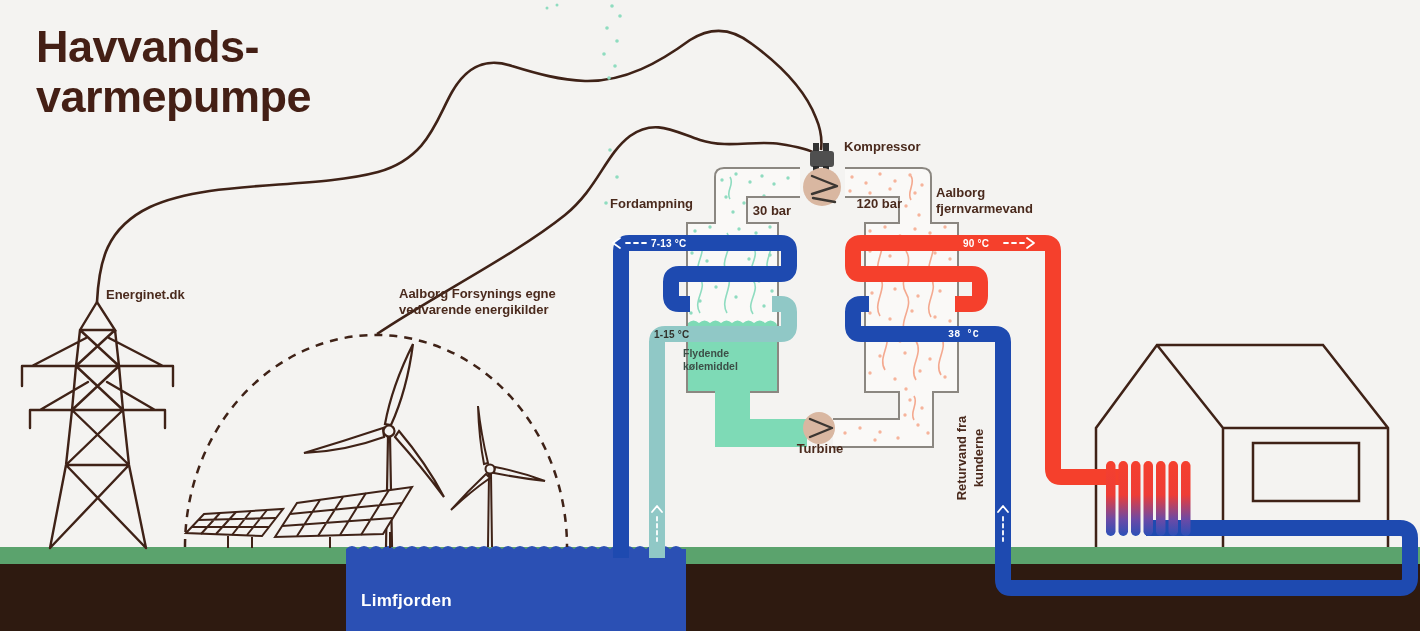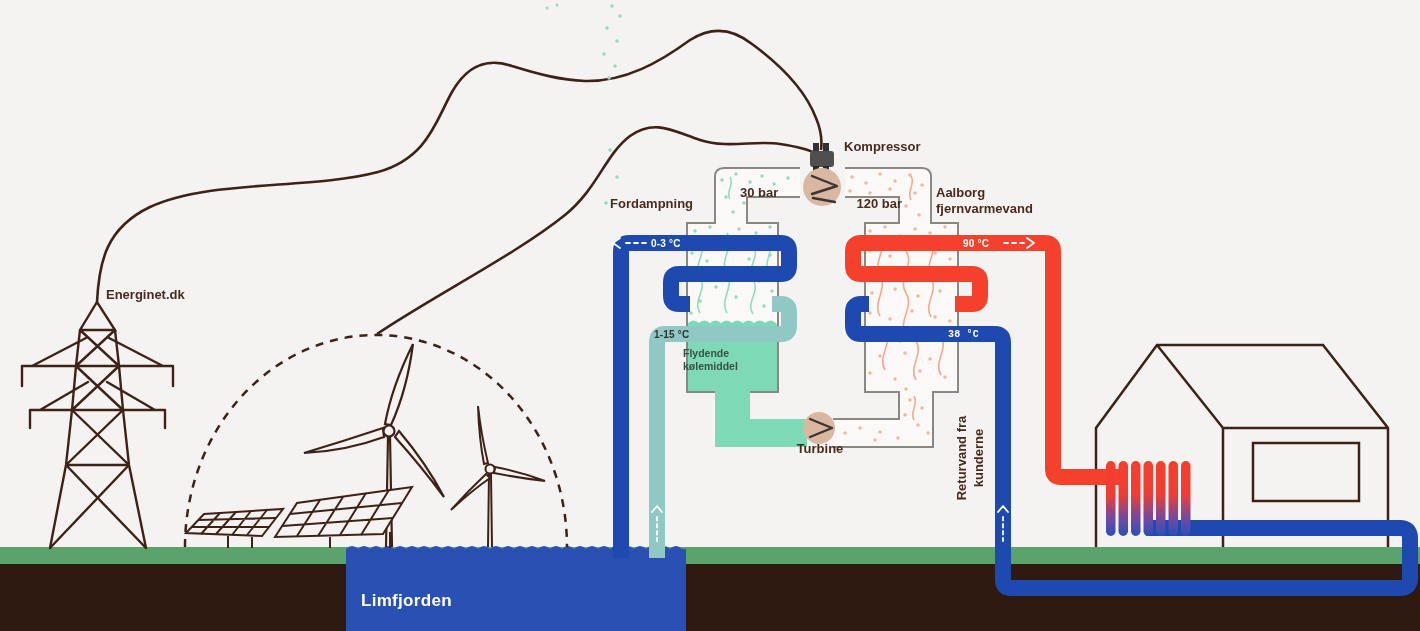--- a/index.html
+++ b/index.html
@@ -278,50 +278,58 @@
         <circle cx="615" cy="66" r="1.8"></circle>
     <circle cx="609" cy="78" r="1.8"></circle>
         <circle cx="547" cy="8" r="1.5"></circle>
         <circle cx="557" cy="5" r="1.5"></circle>
     <circle cx="610" cy="150" r="1.8"></circle>
         <circle cx="617" cy="177" r="1.8"></circle>
         <circle cx="606" cy="203" r="1.8"></circle>
   </g>
 </svg>
 
+<div class="title">
+  <div>Havvands-</div>
+  <div>varmepumpe</div>
+</div>
 
 <div class="lbl small-lbl" style="left:106px;top:288px;">Energinet.dk</div>
 
+<div class="lbl small-lbl" style="left:399px;top:286px;line-height:16px;">
+  <div>Aalborg Forsynings egne</div>
+  <div>vedvarende energikilder</div>
+</div>
 
 <div class="lbl small-lbl" style="left:844px;top:140px;">Kompressor</div>
 
 <div class="lbl small-lbl" style="left:610px;top:197px;">Fordampning</div>
 
-<div class="lbl small-lbl" style="left:740px;top:186px;width:64px;text-align:left;">30 bar</div>
+<div class="lbl small-lbl" style="left:740px;top:204px;width:64px;text-align:center;">30 bar</div>
 
 <div class="lbl small-lbl" style="left:836px;top:197px;width:66px;text-align:right;">120 bar</div>
 
 <div class="lbl small-lbl" style="left:936px;top:185px;line-height:16px;">
   <div>Aalborg</div>
   <div>fjernvarmevand</div>
 </div>
 
 <div class="liquid-lbl">
   <div>Flydende</div>
   <div>kølemiddel</div>
 </div>
 
 <div class="lbl small-lbl" style="left:782px;top:442px;width:76px;text-align:center;">Turbine</div>
 
 <div class="rot">
   <div>Returvand fra</div>
   <div>kunderne</div>
 </div>
 
-<div class="ptemp" style="left:651px;top:236px;">0-3 °C</div>
+<div class="ptemp" style="left:651px;top:236px;">7-13 °C</div>
 
 <div class="ptemp ptemp-dark" style="left:654px;top:327px;">1-15 °C</div>
 
 <div class="ptemp" style="left:963px;top:236px;">90 °C</div>
 
 <div class="ptemp" style="left:948px;top:327px;width:42px;text-align:left;font-family:Liberation Mono, monospace;">38 °C</div>
 
 <div class="water-lbl">Limfjorden</div>
 
 </div>

